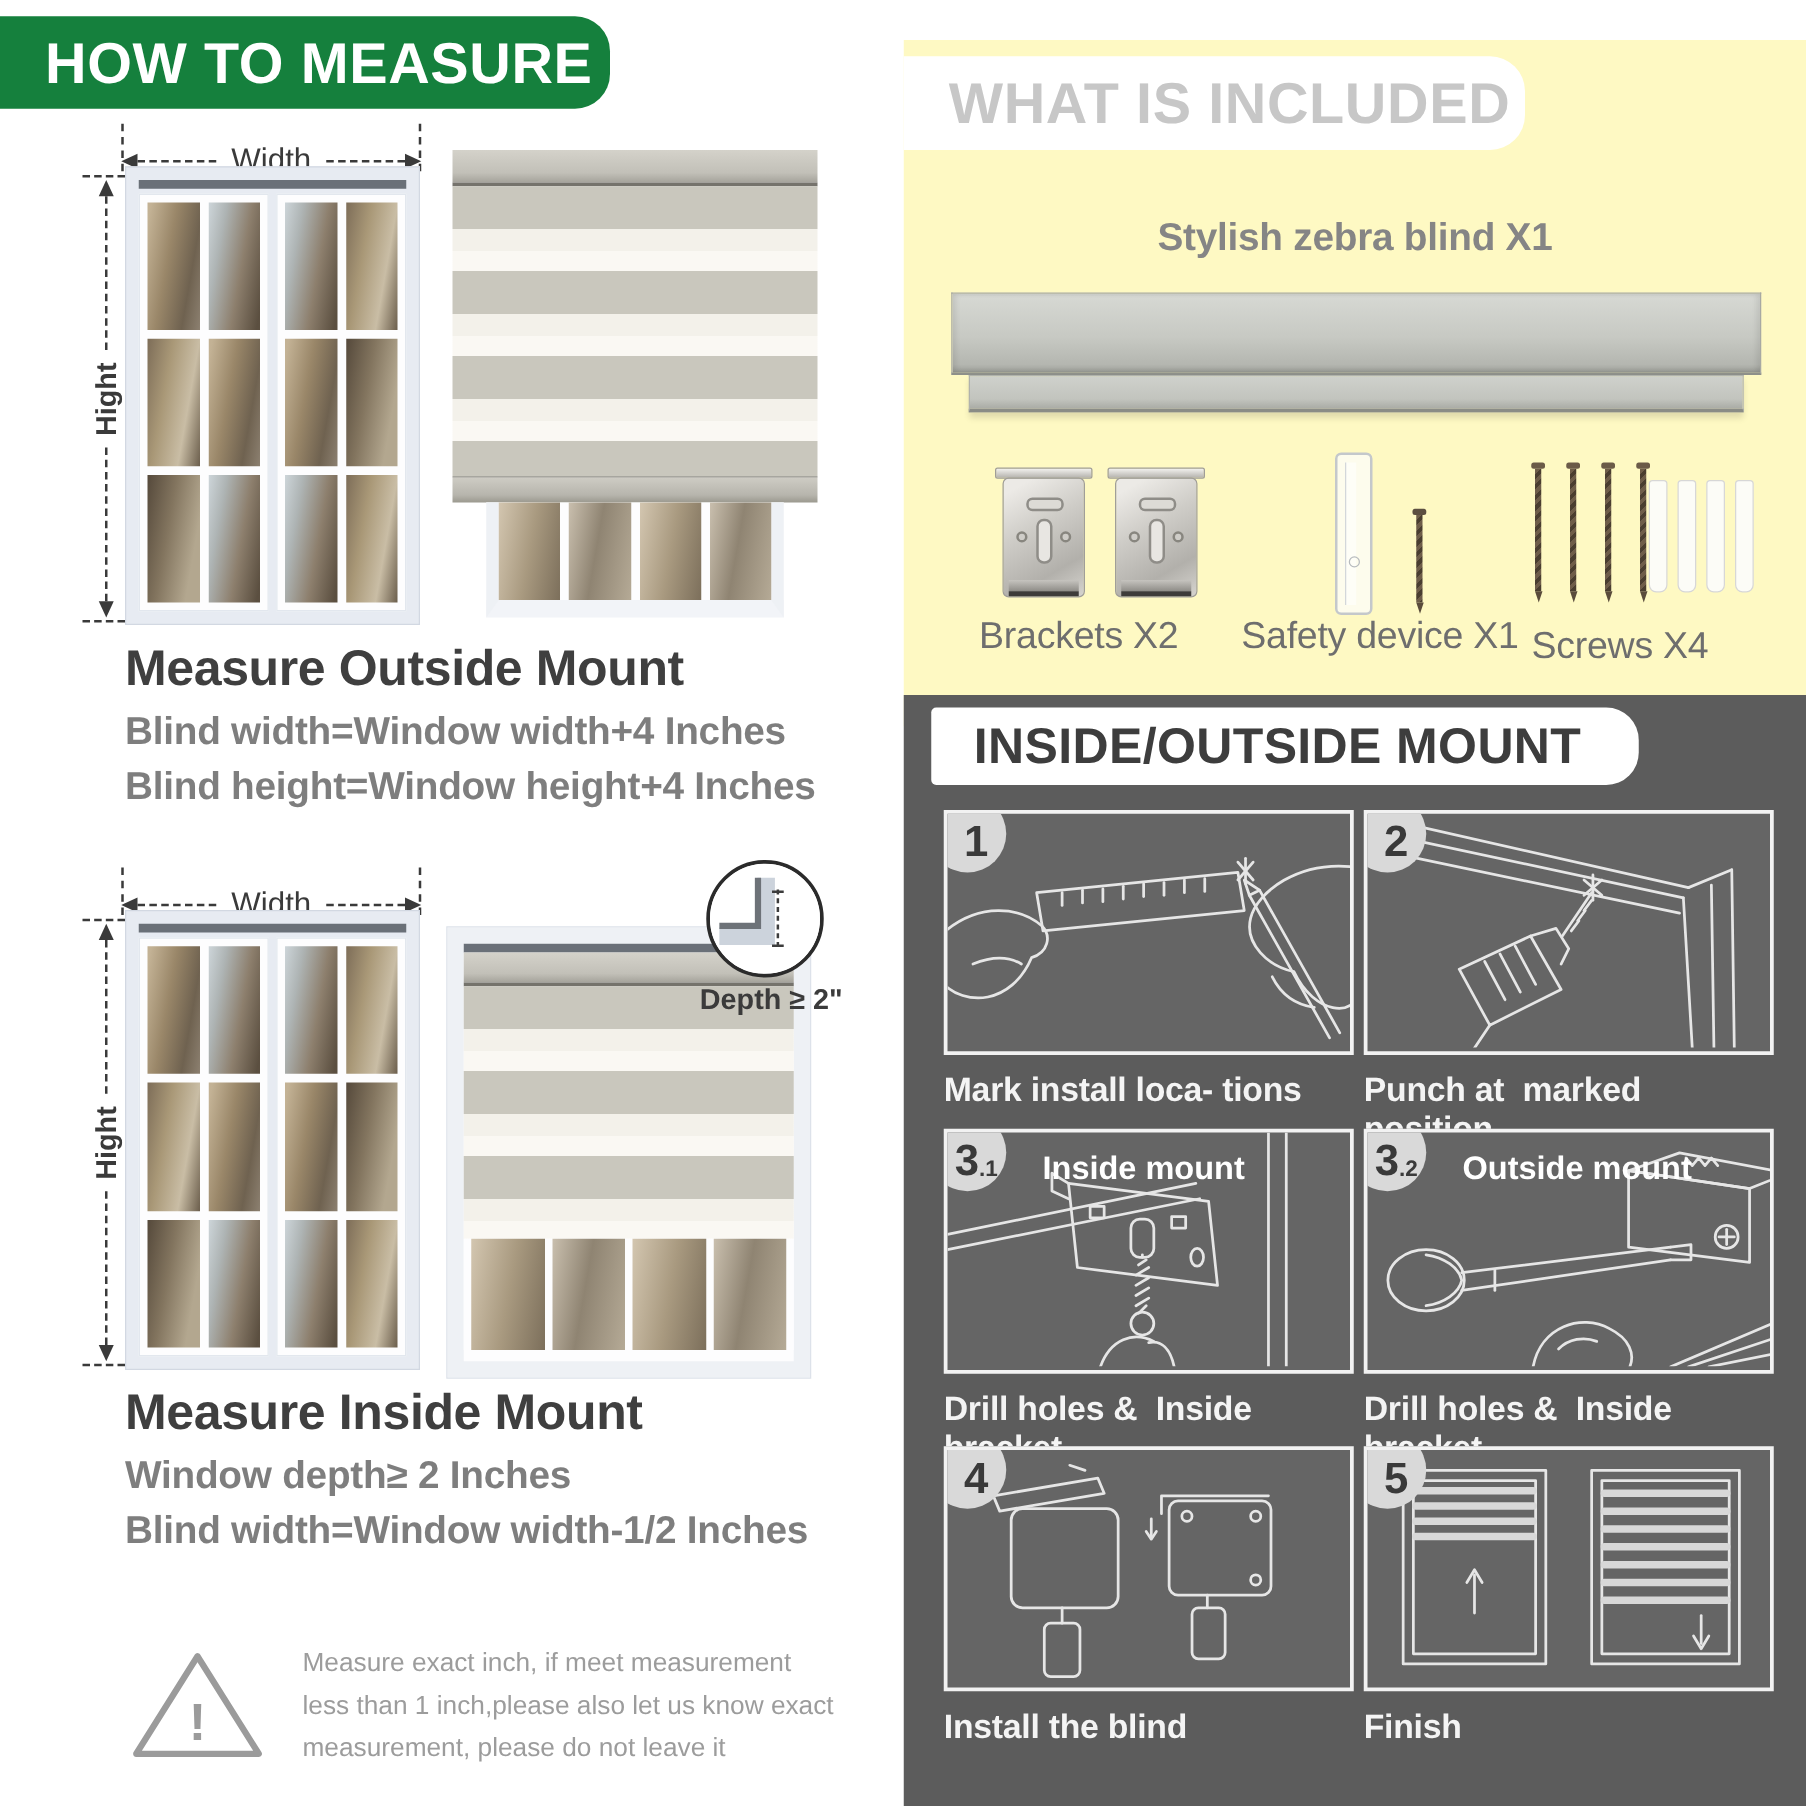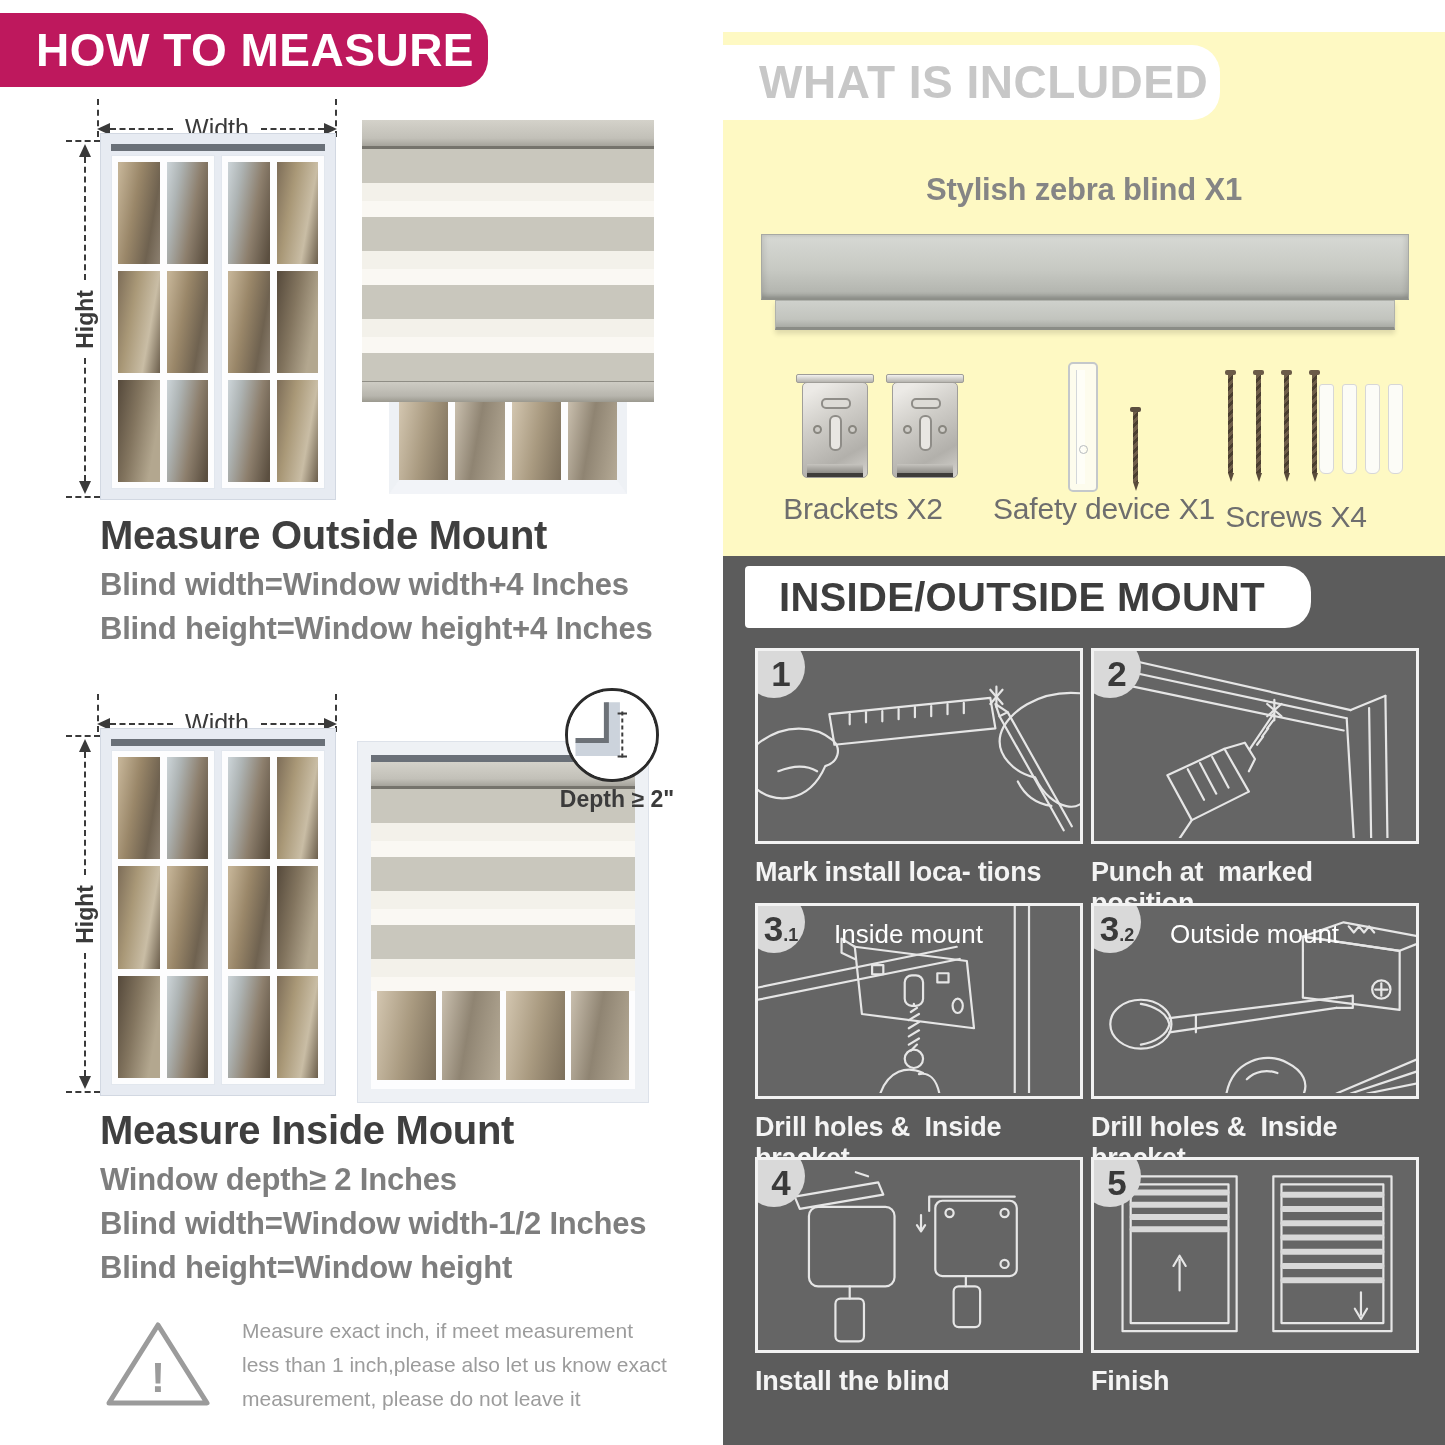--- a/index.html
+++ b/index.html
@@ -1,21 +1,21 @@
 <!DOCTYPE html>
 <html><head>
 <meta charset="utf-8">
 <style>
   html,body{margin:0;padding:0;background:#fff;}
   .page{position:relative;width:1445px;height:1445px;background:#fff;overflow:hidden;
         font-family:"Liberation Sans","DejaVu Sans",sans-serif;}
   .abs{position:absolute;box-sizing:border-box;}
 
   
-  .banner-gray{background:#be185d;border-radius:0 28px 28px 0;color:#fff;
+  .banner-gray{background:#15803d;border-radius:0 28px 28px 0;color:#fff;
     font-size:46px;font-weight:700;letter-spacing:.5px;line-height:74px;padding-left:36px;}
   .banner-white{background:#fff;border-radius:0 28px 28px 0;color:#c7c7c7;
     font-size:46px;font-weight:700;letter-spacing:.5px;line-height:75px;padding-left:36px;}
   .banner-dark-txt{background:#fff;border-radius:4px 26px 26px 4px;color:#3d3d3d;
     font-size:40px;font-weight:700;line-height:62px;padding-left:34px;letter-spacing:.3px;}
 
   
   .dim-w{display:flex;align-items:center;}
   .dim-w .tick{position:absolute;top:-15px;width:0;height:38px;border-left:2px dashed #3a3a3a;}
   .dim-w .tick.t-r{right:0;} .dim-w .tick.t-l{left:0;}
@@ -75,21 +75,21 @@
 
   
   .panel-dark{background:#5c5c5c;}
   .step{position:absolute;width:322px;}
   .step-panel{position:relative;width:322px;height:190px;border:3px solid #f2f2f2;
     background:#656565;overflow:hidden;}
   .step-badge{position:absolute;left:-15px;top:-15px;width:62px;height:62px;border-radius:50%;
     background:#d9d9d9;color:#3a3a3a;font-weight:700;display:flex;align-items:center;justify-content:center;
     padding-left:14px;padding-top:14px;box-sizing:border-box;font-size:35px;}
   .step-badge .sub{font-size:18px;margin-top:12px;}
-  .step-title{position:absolute;left:76px;top:13px;font-size:26px;font-weight:400;color:#fff;}
+  .step-title{position:absolute;left:76px;top:13px;font-size:26px;font-weight:700;color:#fff;}
   .step-caption{margin-top:13px;font-size:27px;font-weight:700;color:#f4f4f4;white-space:pre-wrap;letter-spacing:-.2px;}
   .lineart{position:absolute;inset:0;}
   .lineart *{vector-effect:non-scaling-stroke;}
 </style>
 </head>
 <body>
 
 <div class="page">
 
   <div class="abs banner-gray" style="left:0;top:13px;width:488px;height:74px;">
@@ -219,21 +219,20 @@
       <line x1="58" y1="22" x2="58" y2="72" stroke="#3c3c3c" stroke-width="2" stroke-dasharray="4 3"></line>
       <line x1="53" y1="24" x2="63" y2="24" stroke="#3c3c3c" stroke-width="2"></line>
       <line x1="53" y1="70" x2="63" y2="70" stroke="#3c3c3c" stroke-width="2"></line>
     </svg>
   </div>
   <div class="abs depth-lbl" style="left:552px;top:786px;width:130px;">Depth ≥ 2"</div>
 
   <div class="abs h-title" style="left:100px;top:1108px;">Measure Inside Mount</div>
   <div class="abs h-line" style="left:100px;top:1162px;">Window depth≥ 2 Inches</div>
   <div class="abs h-line" style="left:100px;top:1206px;">Blind width=Window width-1/2 Inches</div>
-  <div class="abs h-line" style="left:100px;top:1250px;">Blind height=Window height</div>
 
   <svg class="abs" style="left:103px;top:1318px;" width="110" height="92" viewBox="0 0 110 92">
     <path d="M55,7 L104,85 L6,85 Z" fill="none" stroke="#9b9b9b" stroke-width="5" stroke-linejoin="round"></path>
     <text x="55" y="74" text-anchor="middle" font-size="42" font-weight="bold" fill="#9b9b9b" font-family="Liberation Sans, sans-serif">!</text>
   </svg>
   <div class="abs warn-txt" style="left:242px;top:1314px;width:432px;">Measure exact inch, if meet measurement less than 1 inch,please also let us know exact measurement, please do not leave it</div>
 
   <div class="abs panel-light" style="left:723px;top:0;width:722px;height:549px;">
     <div class="abs banner-white" style="left:0;top:13px;width:497px;height:75px;">
       <span>WHAT IS INCLUDED</span>

